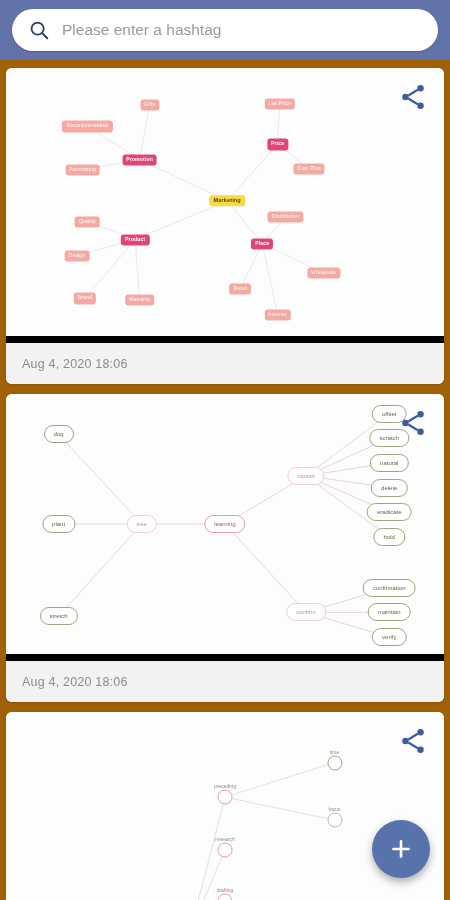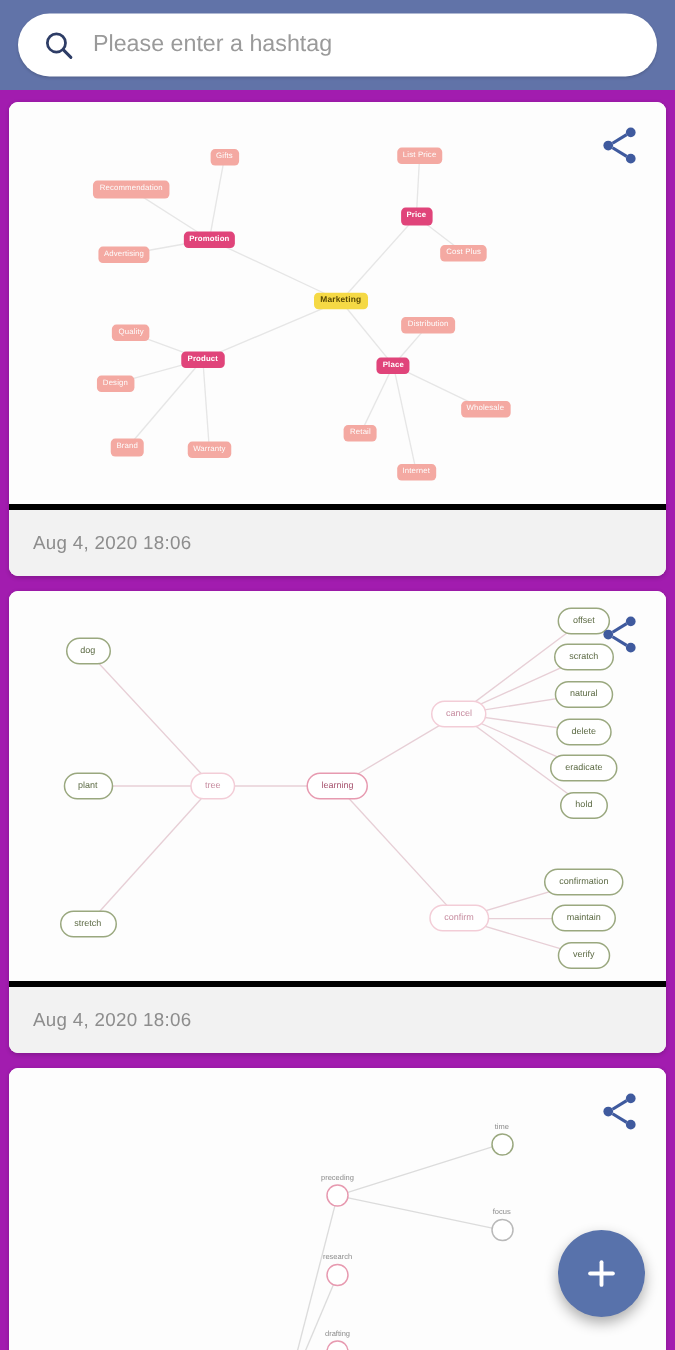--- a/index.html
+++ b/index.html
@@ -5,21 +5,21 @@
   * { box-sizing: border-box; margin: 0; padding: 0; }
   html, body {
     width: 450px; height: 900px;
     font-family: "Liberation Sans", sans-serif;
     background: #e9e9e9;
     overflow: hidden;
   }
   #app {
     position: relative;
     width: 450px; height: 900px;
-    background: #a21caf;
+    background: #a16207;
     overflow: hidden;
   }
 
   
   .header {
     position: absolute; top: 0; left: 0;
     width: 450px; height: 60px;
     background: #6173a8;
     display: flex; align-items: center;
     padding: 0 12px;
@@ -60,21 +60,21 @@
     position: relative;
     width: 100%;
     background: #fdfdfd;
     overflow: hidden;
   }
   .card-footer {
     height: 48px;
     background: #f2f2f2;
     display: flex; align-items: center;
     padding-left: 16px;
-    border-top: 4px solid #000000;
+    border-top: 7px solid #000000;
   }
   .card-date { font-size: 12.5px; color: #8d8d8d; letter-spacing: .2px; }
 
   .share-btn {
     position: absolute; top: 14px; right: 16px;
     width: 30px; height: 30px;
     z-index: 12;
     cursor: pointer;
   }
 

